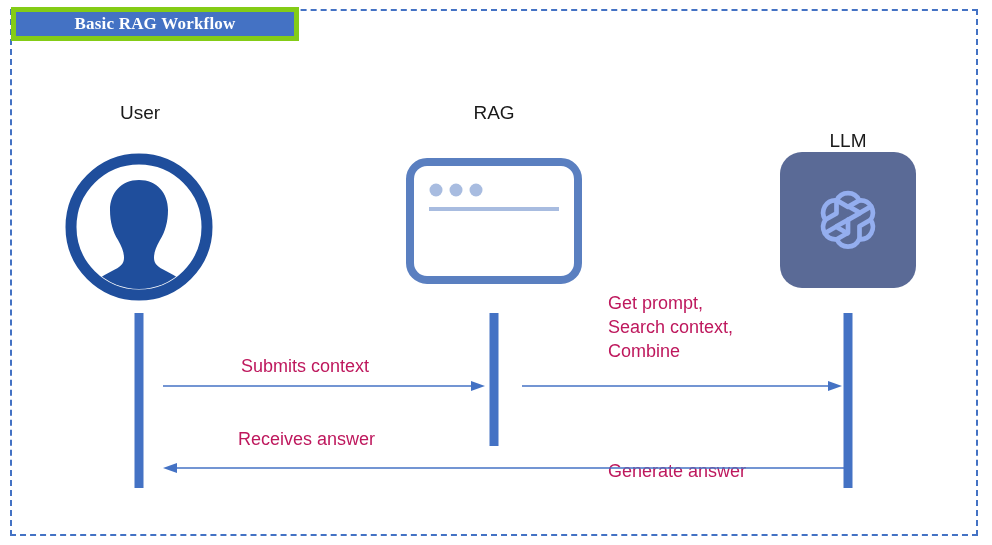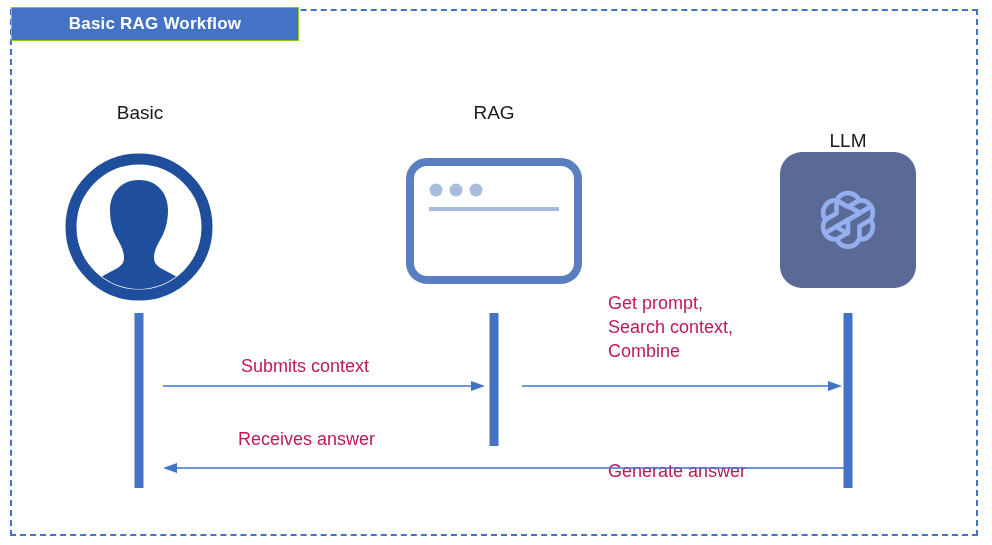--- a/index.html
+++ b/index.html
@@ -29,25 +29,26 @@
     box-sizing: border-box;
   }
   
   #title-banner {
     position: absolute;
     left: 11px;
     top: 7px;
     width: 288px;
     height: 34px;
     background: #4472C4;
-    border: 1px solid #84cc16;
+    border: 5px solid #84cc16;
     box-sizing: border-box;
     display: flex;
     align-items: center;
     justify-content: center;
+    font-family: Liberation Serif, serif;
   }
   #title-text {
     color: #ffffff;
     font-size: 17px;
     font-weight: bold;
     letter-spacing: 0.2px;
     white-space: nowrap;
   }
   
   .actor-label {
@@ -87,21 +88,21 @@
 <body>
 
 <div id="canvas">
 
   <div id="slide-border"></div>
 
   <div id="title-banner">
     <span id="title-text">Basic RAG Workflow</span>
   </div>
 
-  <div class="actor-label" style="left:140px; top:102px;">Basic</div>
+  <div class="actor-label" style="left:140px; top:102px;">User</div>
 
   <div class="actor-icon" style="left:139px; top:152px; width:150px; height:150px;">
     <svg width="150" height="150" viewBox="0 0 150 150" aria-hidden="true">
       <circle cx="75" cy="75" r="68" fill="none" stroke="#1F4E9C" stroke-width="11"></circle>
       <clipPath id="clipUser">
           <circle cx="75" cy="75" r="62"></circle>
         </clipPath>
       <g clip-path="url(#clipUser)" fill="#1F4E9C">
         <path d="M75 28 C 57 28 46 41 46 58 C 46 70 49 80 54 88
                  C 58 95 60 100 60 106

